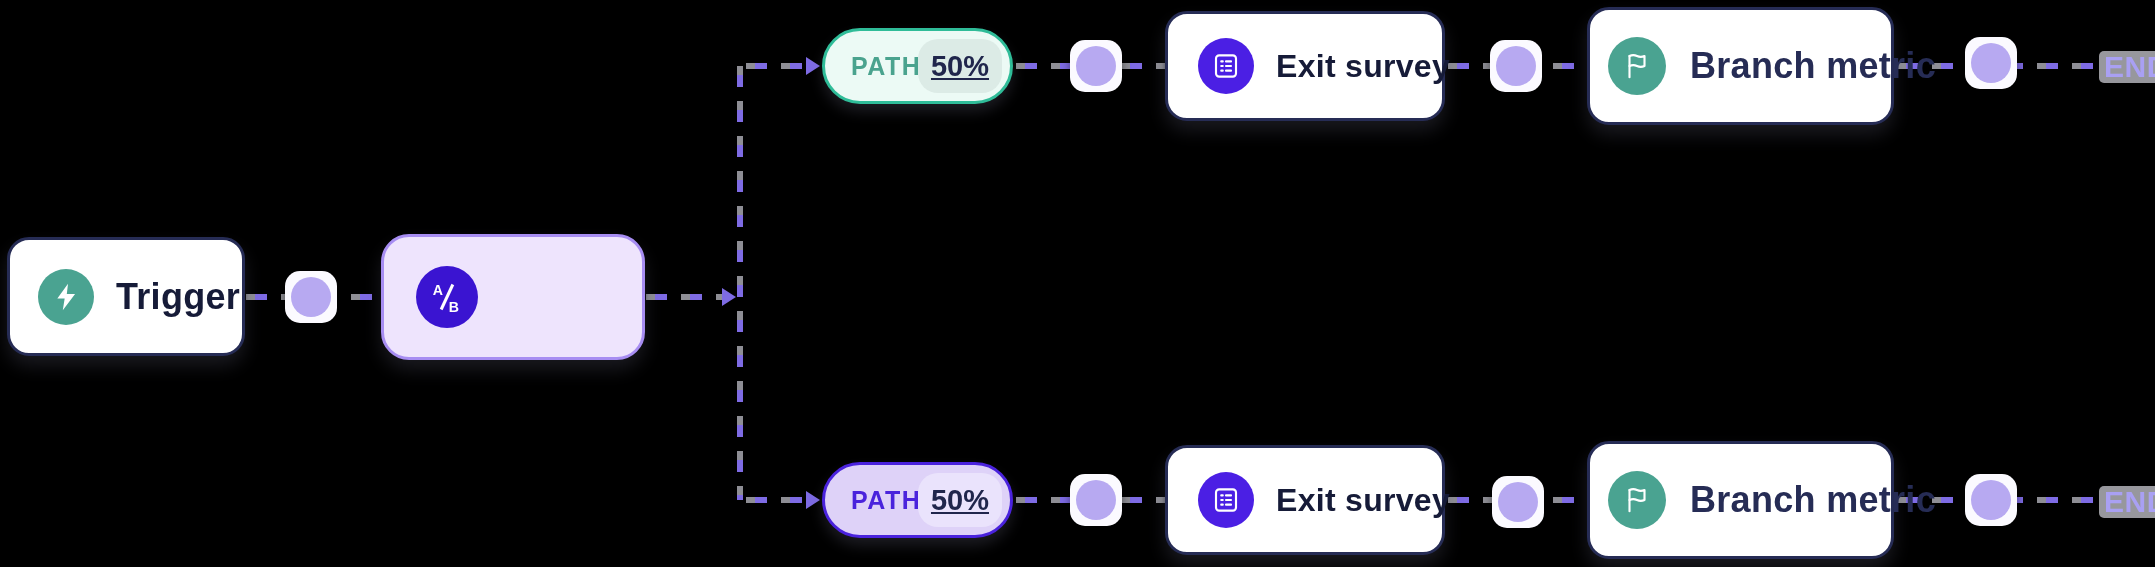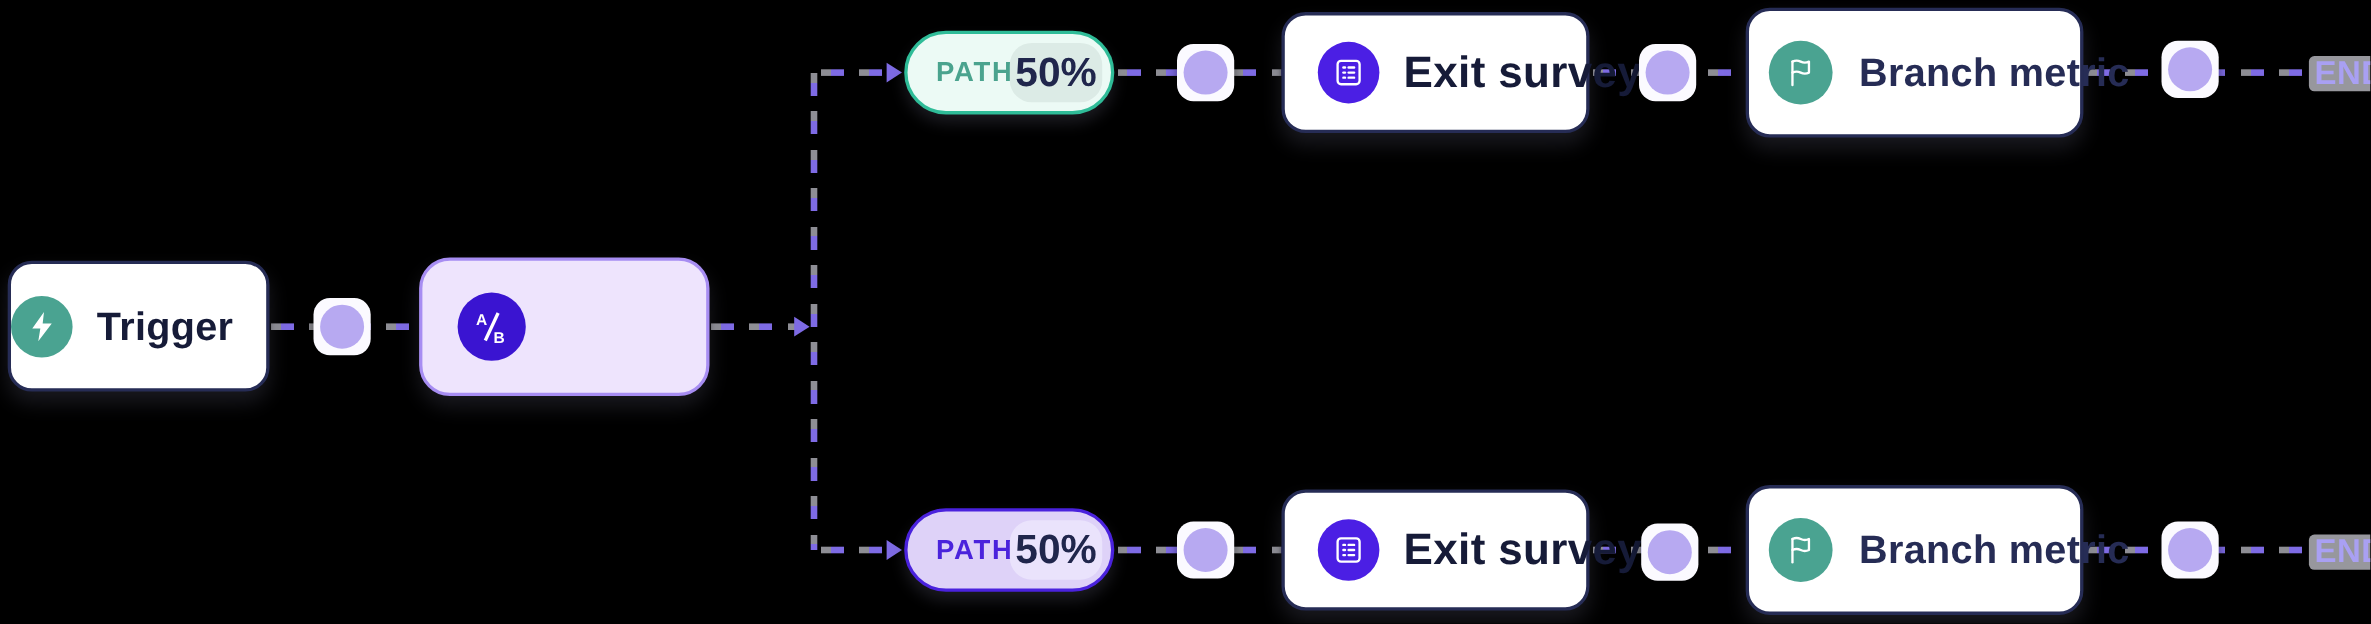--- a/index.html
+++ b/index.html
@@ -15,36 +15,36 @@
     box-shadow:0 10px 18px rgba(90,90,110,0.28), 0 2px 4px rgba(0,0,0,0.5);
   }
   .icon-circle {
     border-radius:50%; display:flex; align-items:center; justify-content:center;
     flex:0 0 auto;
   }
   .card-label {
     font-weight:bold; color:#161b38; white-space:nowrap; letter-spacing:0.3px;
   }
 
-  #node-trigger { left:7px; top:237px; width:238px; height:119px; gap:22px; }
+  #node-trigger { left:7px; top:237px; width:238px; height:119px; padding-left:28px; gap:22px; }
   #node-trigger .icon-circle { width:56px; height:56px; background:#4aa391; }
   #node-trigger .card-label { font-size:36px; }
 
   #node-ab-test {
     left:381px; top:234px; width:264px; height:126px; padding-left:32px; gap:24px;
     background:#eee4fd; border-color:#a78df2; border-radius:28px;
   }
   #node-ab-test .icon-circle { width:62px; height:62px; background:#3a14d1; }
   #node-ab-test .card-label { font-size:38px; }
 
   #node-exit-survey-a, #node-exit-survey-b { width:280px; height:110px; padding-left:30px; gap:22px; }
   #node-exit-survey-a { left:1165px; top:11px; }
   #node-exit-survey-b { left:1165px; top:445px; }
   .exit-survey .icon-circle { width:56px; height:56px; background:#4b1fe4; }
-  .exit-survey .card-label { font-size:40px; }
+  .exit-survey .card-label { font-size:32px; }
 
   #node-branch-metric-a, #node-branch-metric-b { width:307px; height:118px; padding-left:18px; gap:24px; }
   #node-branch-metric-a { left:1587px; top:7px; }
   #node-branch-metric-b { left:1587px; top:441px; }
   .branch-metric .icon-circle { width:58px; height:58px; background:#4aa391; }
   .branch-metric .card-label { font-size:36px; color:#262c55; }
 
   
   .pill {
     position:absolute; display:flex; align-items:center; box-sizing:border-box;
@@ -52,21 +52,21 @@
     box-shadow:0 8px 14px rgba(90,90,110,0.3);
   }
   #node-path-a { left:822px; top:28px; background:#ecfaf5; border:3px solid #2fbc98; }
   #node-path-b { left:822px; top:462px; background:#ded2f8; border:3px solid #4a22dd; }
   .pill-label { font-weight:bold; font-size:25px; letter-spacing:1.5px; margin-left:26px; white-space:nowrap; }
   #node-path-a .pill-label { color:#4aa38e; }
   #node-path-b .pill-label { color:#4a23dc; }
   .pill-badge {
     position:absolute; right:8px; top:8px; bottom:8px; width:84px;
     display:flex; align-items:center; justify-content:center;
-    border-radius:20px; font-weight:bold; font-size:37px; color:#20264c;
+    border-radius:20px; font-weight:bold; font-size:29px; color:#20264c;text-decoration:underline;
   }
   #node-path-a .pill-badge { background:#dcebe6; }
   #node-path-b .pill-badge { background:#eae3fc; }
 
   
   .plus-btn {
     position:absolute; width:52px; height:52px; border-radius:15px; background:#fbfaff;
     display:flex; align-items:center; justify-content:center;
     box-shadow:0 6px 10px rgba(0,0,0,0.45);
   }

